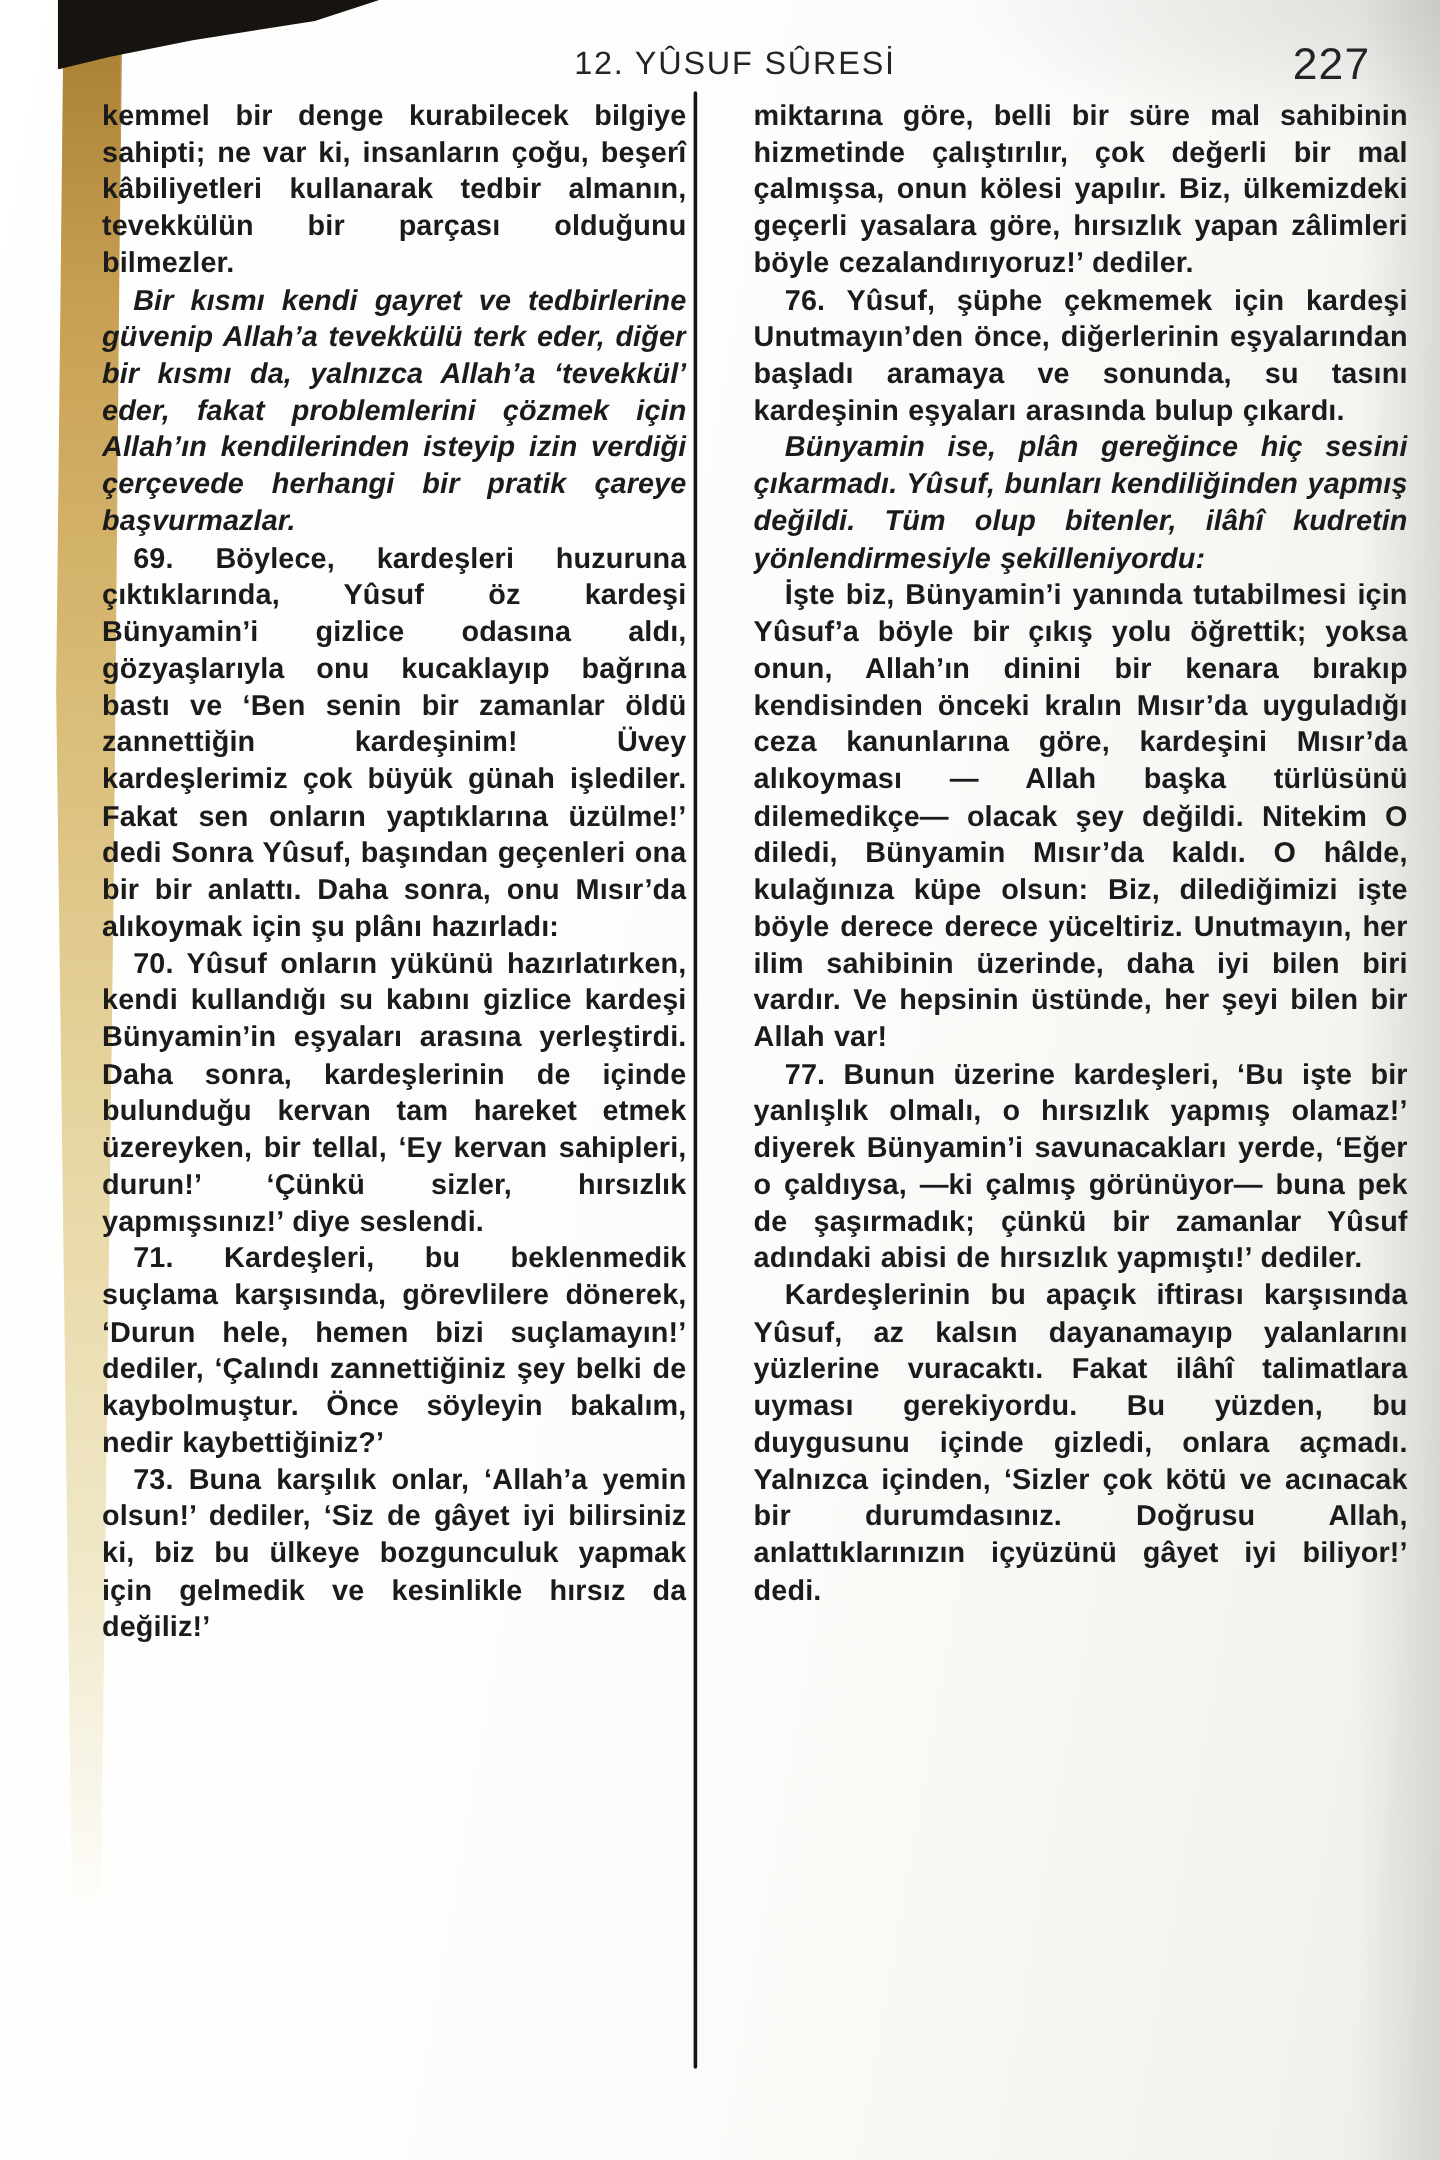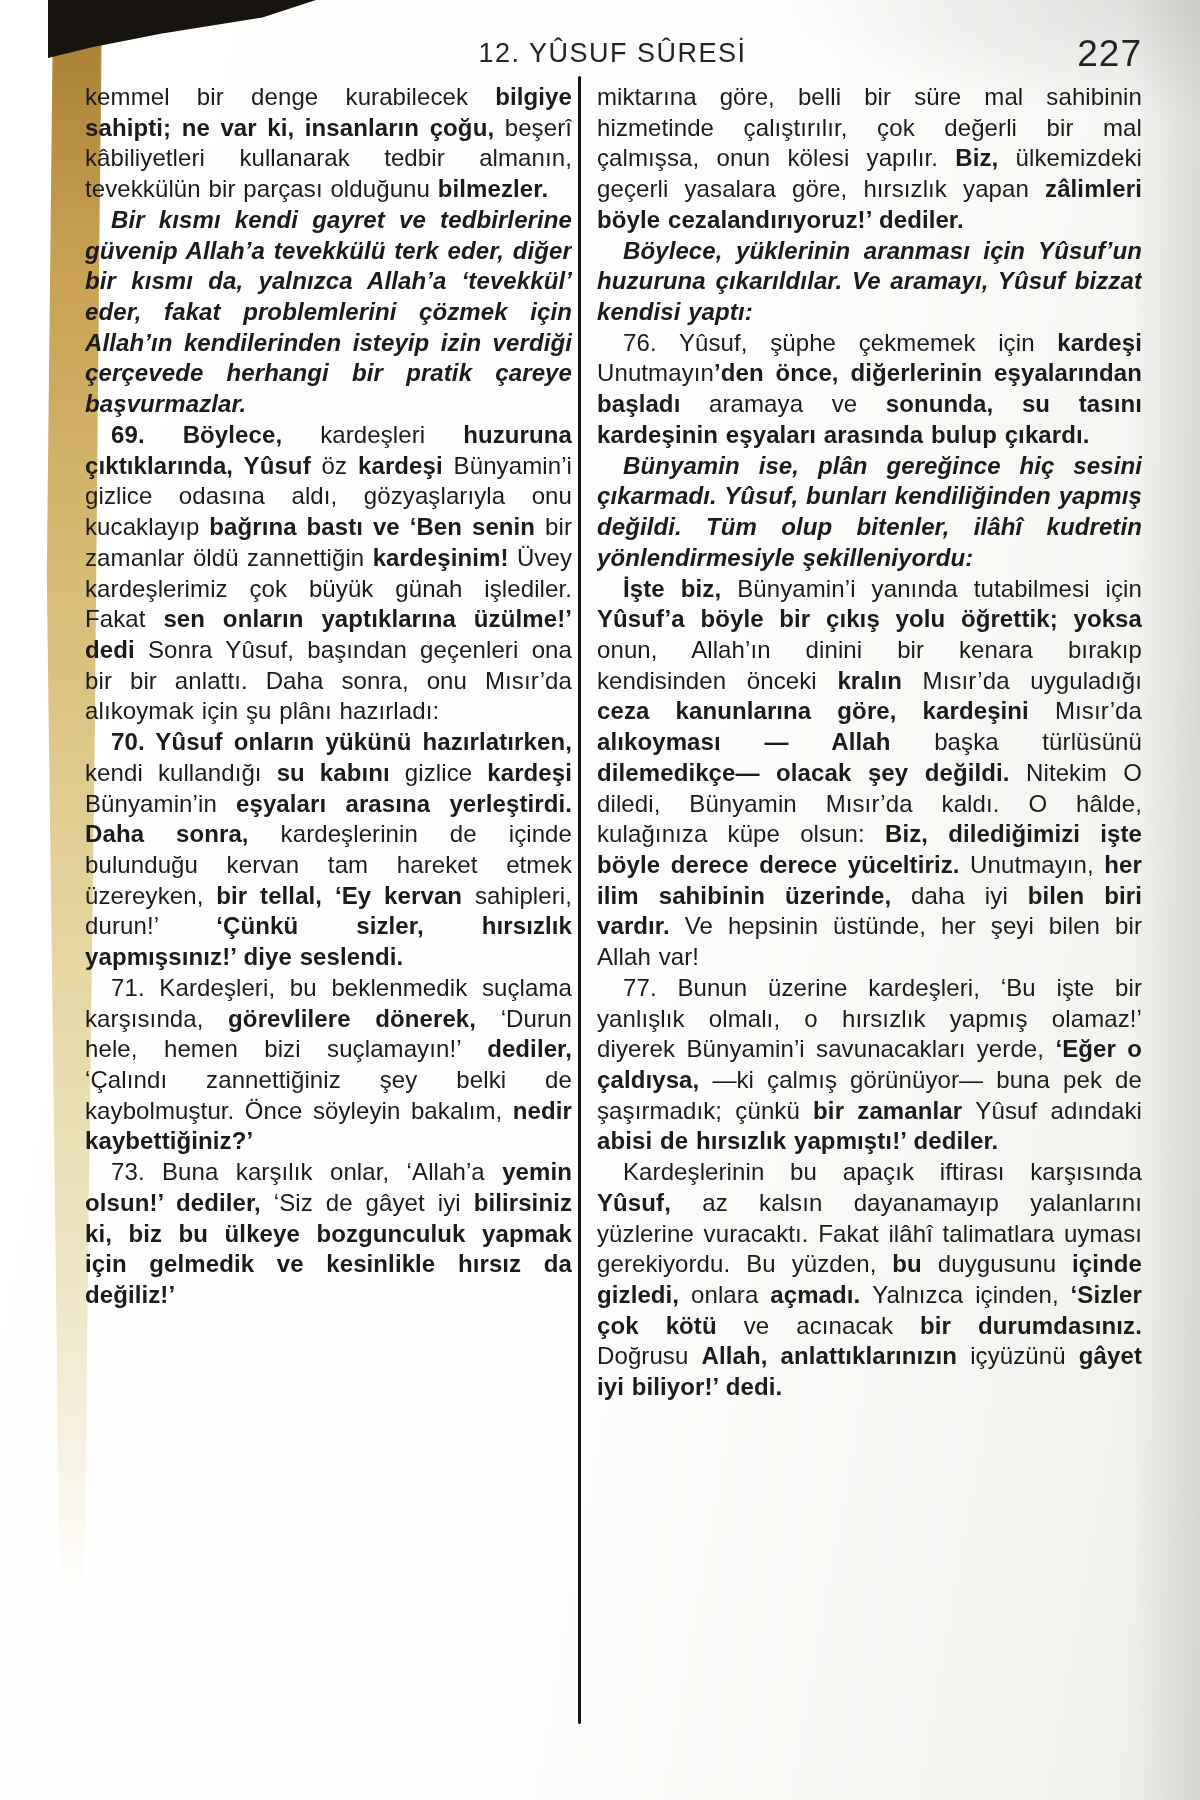--- a/index.html
+++ b/index.html
@@ -43,28 +43,28 @@
     position:absolute;top:33px;right:58px;
     font-size:37px;letter-spacing:1px;color:#242424;
   }
   
   .col{
     position:absolute;top:82px;
     font-size:24px;line-height:1.28;text-align:justify;
     letter-spacing:0.1px;word-spacing:1px;overflow:hidden;
   }
   .col-left{left:85px;width:487px;height:1628px;}
-  .col-right{left:597px;width:545px;height:1678px;}
+  .col-right{left:628px;width:545px;height:1678px;}
   .divider{
     position:absolute;left:578px;top:76px;width:3px;height:1648px;
     background:#141414;border-radius:2px;
   }
   p.para{margin:0;padding:0;}
   p.indent{text-indent:26px;}
-  .run-n{font-weight:400;font-style:normal;}
+  .run-n{font-weight:700;font-style:normal;}
   .run-b{font-weight:700;font-style:normal;}
   .run-i{font-weight:700;font-style:italic;}
 </style>
 </head>
 <body>
 
 <div class="page">
   <div class="edge-shade-right"></div>
   <div class="edge-shade-topright"></div>
   <div class="spine-strip"></div>
@@ -77,20 +77,19 @@
   <div class="col col-left">
       <p class="para"><span class="run-n">kemmel bir denge kurabilecek </span><span class="run-b">bilgiye sahipti; ne var ki, insanların çoğu, </span><span class="run-n">beşerî kâbiliyetleri kullanarak tedbir almanın, tevekkülün bir parçası olduğunu </span><span class="run-b">bilmezler.</span></p>
       <p class="para indent"><span class="run-i">Bir kısmı kendi gayret ve tedbirlerine güvenip Allah’a tevekkülü terk eder, diğer bir kısmı da, yalnızca Allah’a ‘tevekkül’ eder, fakat problemlerini çözmek için Allah’ın kendilerinden isteyip izin verdiği çerçevede herhangi bir pratik çareye başvurmazlar.</span></p>
       <p class="para indent"><span class="run-b">69. Böylece, </span><span class="run-n">kardeşleri </span><span class="run-b">huzuruna çıktıklarında, Yûsuf </span><span class="run-n">öz </span><span class="run-b">kardeşi </span><span class="run-n">Bünyamin’i gizlice odasına aldı, gözyaşlarıyla onu kucaklayıp </span><span class="run-b">bağrına bastı ve ‘Ben senin </span><span class="run-n">bir zamanlar öldü zannettiğin </span><span class="run-b">kardeşinim! </span><span class="run-n">Üvey kardeşlerimiz çok büyük günah işlediler. Fakat </span><span class="run-b">sen onların yaptıklarına üzülme!’ dedi </span><span class="run-n">Sonra Yûsuf, başından geçenleri ona bir bir anlattı. Daha sonra, onu Mısır’da alıkoymak için şu plânı hazırladı:</span></p>
       <p class="para indent"><span class="run-b">70. Yûsuf onların yükünü hazırlatırken, </span><span class="run-n">kendi kullandığı </span><span class="run-b">su kabını </span><span class="run-n">gizlice </span><span class="run-b">kardeşi </span><span class="run-n">Bünyamin’in </span><span class="run-b">eşyaları arasına yerleştirdi. Daha sonra, </span><span class="run-n">kardeşlerinin de içinde bulunduğu kervan tam hareket etmek üzereyken, </span><span class="run-b">bir tellal, ‘Ey kervan </span><span class="run-n">sahipleri, durun!’ </span><span class="run-b">‘Çünkü sizler, hırsızlık yapmışsınız!’ diye seslendi.</span></p>
       <p class="para indent"><span class="run-n">71. Kardeşleri, bu beklenmedik suçlama karşısında, </span><span class="run-b">görevlilere dönerek, </span><span class="run-n">‘Durun hele, hemen bizi suçlamayın!’ </span><span class="run-b">dediler, </span><span class="run-n">‘Çalındı zannettiğiniz şey belki de kaybolmuştur. Önce söyleyin bakalım, </span><span class="run-b">nedir kaybettiğiniz?’</span></p>
       <p class="para indent"><span class="run-n">73. Buna karşılık onlar, ‘Allah’a </span><span class="run-b">yemin olsun!’ dediler, </span><span class="run-n">‘Siz de gâyet iyi </span><span class="run-b">bilirsiniz ki, biz bu ülkeye bozgunculuk yapmak için gelmedik ve kesinlikle hırsız da değiliz!’</span></p>
     </div>
   <div class="col col-right">
       <p class="para"><span class="run-n">miktarına göre, belli bir süre mal sahibinin hizmetinde çalıştırılır, çok değerli bir mal çalmışsa, onun kölesi yapılır. </span><span class="run-b">Biz, </span><span class="run-n">ülkemizdeki geçerli yasalara göre, hırsızlık yapan </span><span class="run-b">zâlimleri böyle cezalandırıyoruz!’ dediler.</span></p>
-      <p class="para indent"><span class="run-i">Böylece, yüklerinin aranması için Yûsuf’un huzuruna çıkarıldılar. Ve aramayı, Yûsuf bizzat kendisi yaptı:</span></p>
       <p class="para indent"><span class="run-n">76. Yûsuf, şüphe çekmemek için </span><span class="run-b">kardeşi </span><span class="run-n">Unutmayın</span><span class="run-b">’den önce, diğerlerinin eşyalarından başladı </span><span class="run-n">aramaya ve </span><span class="run-b">sonunda, su tasını kardeşinin eşyaları arasında bulup çıkardı.</span></p>
       <p class="para indent"><span class="run-i">Bünyamin ise, plân gereğince hiç sesini çıkarmadı. Yûsuf, bunları kendiliğinden yapmış değildi. Tüm olup bitenler, ilâhî kudretin yönlendirmesiyle şekilleniyordu:</span></p>
       <p class="para indent"><span class="run-b">İşte biz, </span><span class="run-n">Bünyamin’i yanında tutabilmesi için </span><span class="run-b">Yûsuf’a böyle bir çıkış yolu öğrettik; yoksa </span><span class="run-n">onun, Allah’ın dinini bir kenara bırakıp kendisinden önceki </span><span class="run-b">kralın </span><span class="run-n">Mısır’da uyguladığı </span><span class="run-b">ceza kanunlarına göre, kardeşini </span><span class="run-n">Mısır’da </span><span class="run-b">alıkoyması — Allah </span><span class="run-n">başka türlüsünü </span><span class="run-b">dilemedikçe— olacak şey değildi. </span><span class="run-n">Nitekim O diledi, Bünyamin Mısır’da kaldı. O hâlde, kulağınıza küpe olsun: </span><span class="run-b">Biz, dilediğimizi işte böyle derece derece yüceltiriz. </span><span class="run-n">Unutmayın, </span><span class="run-b">her ilim sahibinin üzerinde, </span><span class="run-n">daha iyi </span><span class="run-b">bilen biri vardır. </span><span class="run-n">Ve hepsinin üstünde, her şeyi bilen bir Allah var!</span></p>
       <p class="para indent"><span class="run-n">77. Bunun üzerine kardeşleri, ‘Bu işte bir yanlışlık olmalı, o hırsızlık yapmış olamaz!’ diyerek Bünyamin’i savunacakları yerde, </span><span class="run-b">‘Eğer o çaldıysa, </span><span class="run-n">—ki çalmış görünüyor— buna pek de şaşırmadık; çünkü </span><span class="run-b">bir zamanlar </span><span class="run-n">Yûsuf adındaki </span><span class="run-b">abisi de hırsızlık yapmıştı!’ dediler.</span></p>
       <p class="para indent"><span class="run-n">Kardeşlerinin bu apaçık iftirası karşısında </span><span class="run-b">Yûsuf, </span><span class="run-n">az kalsın dayanamayıp yalanlarını yüzlerine vuracaktı. Fakat ilâhî talimatlara uyması gerekiyordu. Bu yüzden, </span><span class="run-b">bu </span><span class="run-n">duygusunu </span><span class="run-b">içinde gizledi, </span><span class="run-n">onlara </span><span class="run-b">açmadı. </span><span class="run-n">Yalnızca içinden, </span><span class="run-b">‘Sizler çok kötü </span><span class="run-n">ve acınacak </span><span class="run-b">bir durumdasınız. </span><span class="run-n">Doğrusu </span><span class="run-b">Allah, anlattıklarınızın </span><span class="run-n">içyüzünü </span><span class="run-b">gâyet iyi biliyor!’ dedi.</span></p>
     </div>
 </div>
 
 </body></html>

